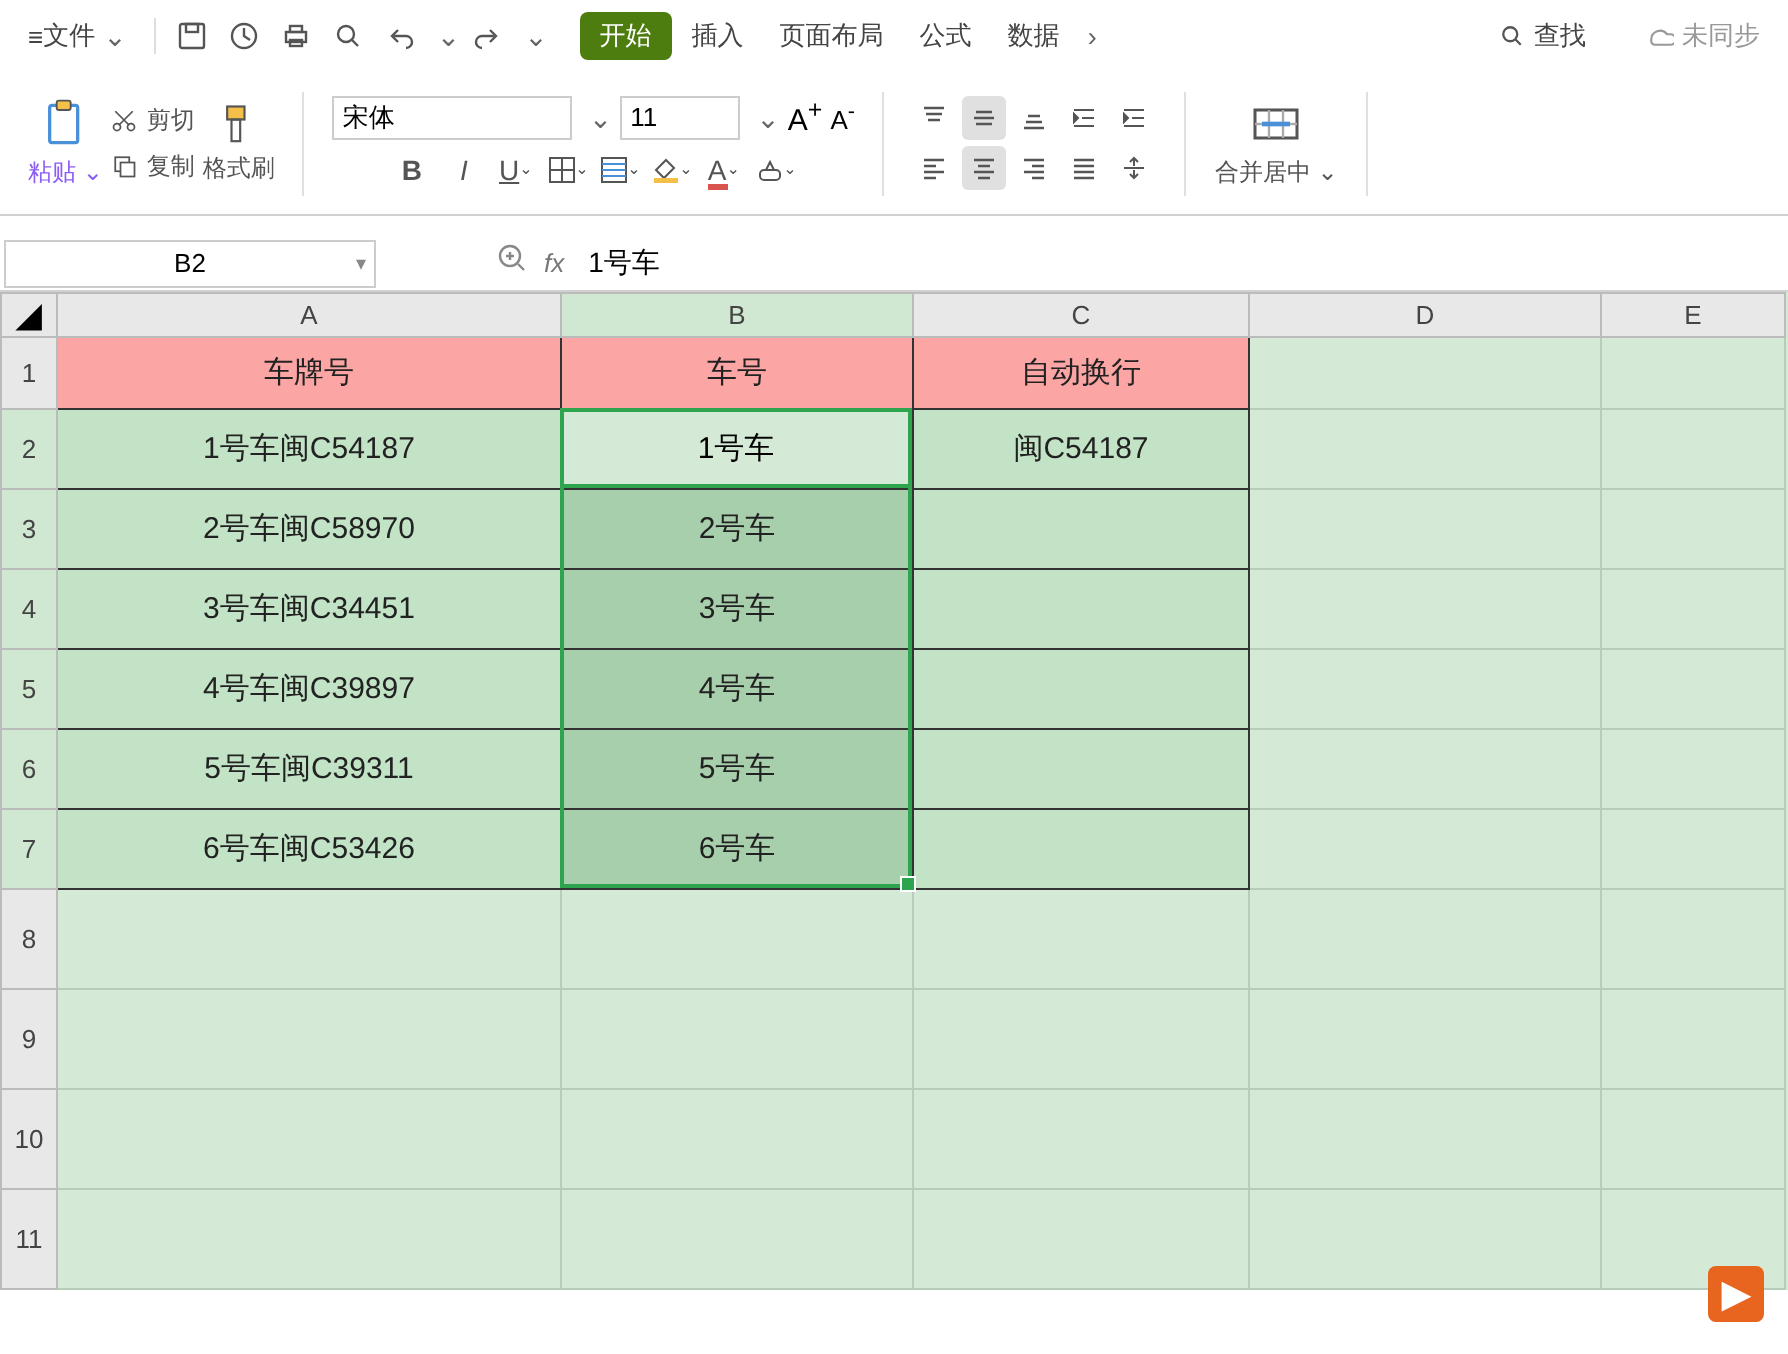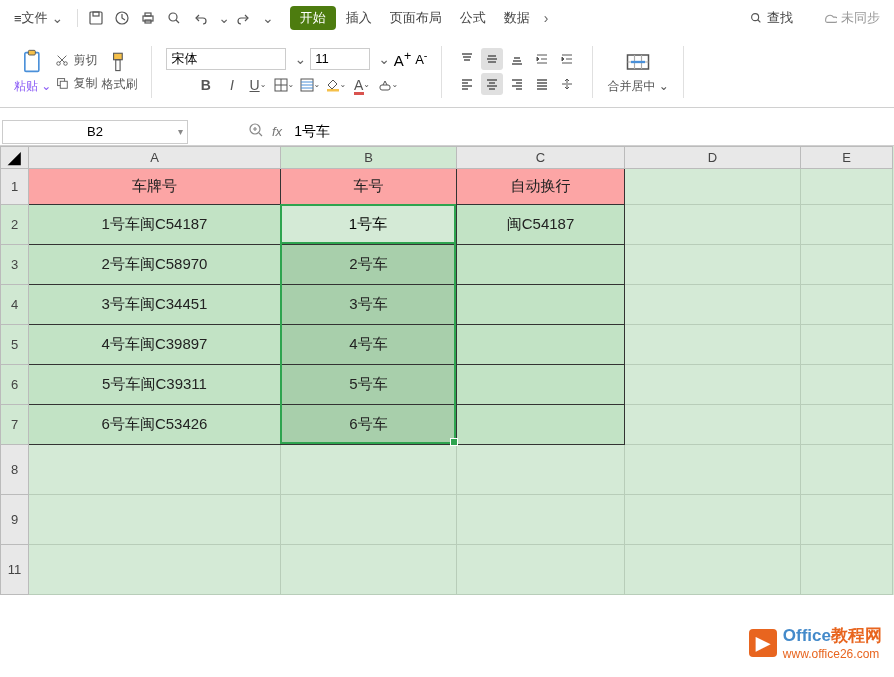--- a/index.html
+++ b/index.html
@@ -388,35 +388,39 @@
         </tr>
   <tr class="tall">
           <th class="rowh">9</th>
           <td></td>
           <td></td>
           <td></td>
           <td></td>
           <td></td>
         </tr>
   <tr class="tall">
+          <th class="rowh">10</th>
+          <td></td>
+          <td></td>
+          <td></td>
+          <td></td>
+          <td></td>
+        </tr>
+  <tr class="tall">
           <th class="rowh">11</th>
           <td></td>
           <td></td>
           <td></td>
           <td></td>
           <td></td>
         </tr>
 </tbody>
     </table>
 
 <div class="selection-box" style="left:280px; top:58px; width:176px; height:240px;"></div>
 <div class="active-cell" style="left:280px; top:58px; width:176px; height:40px;">
       <span>1号车</span>
     </div>
 </div>
 
 <div class="watermark">
   <div class="logo">▶</div>
-  <div>
-    <div class="txt1"><b>Office</b><span>教程网</span></div>
-    <div class="txt2">www.office26.com</div>
-  </div>
 </div>
 
 </body></html>

